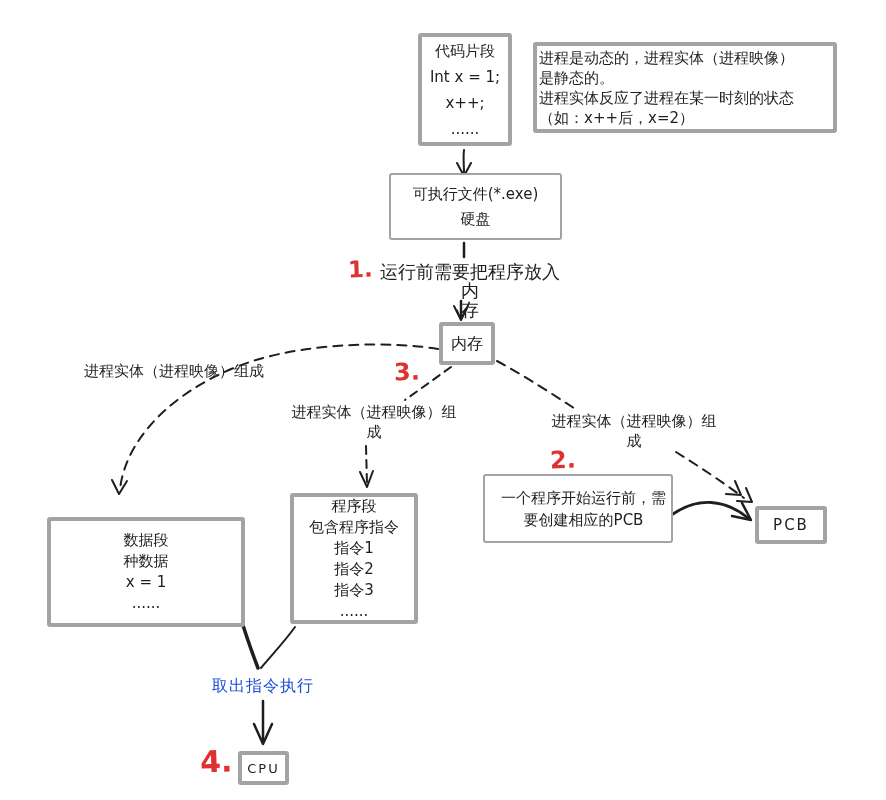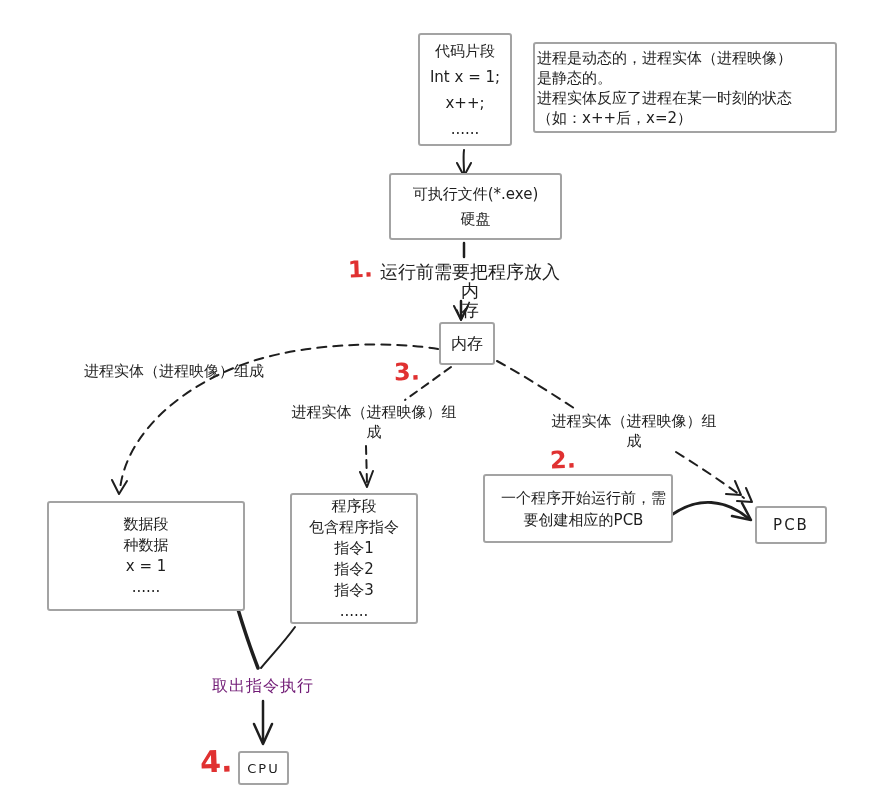--- a/index.html
+++ b/index.html
@@ -20,21 +20,21 @@
   }
   svg.connectors path {
     fill: none;
     stroke: #1e1e1e;
     stroke-linecap: round;
     stroke-linejoin: round;
   }
   .box {
     position: absolute;
     box-sizing: border-box;
-    border: 2px solid #a3a3a3;
+    border: 4px solid #a3a3a3;
     border-radius: 3px;
     background: #ffffff;
     display: flex;
     flex-direction: column;
     justify-content: center;
     text-align: center;
     font-size: 15px;
     line-height: 21px;
   }
   .lbl {
@@ -45,30 +45,30 @@
   }
   .lbl.center { text-align: center; white-space: normal; }
   .rednum {
     position: absolute;
     color: #e03131;
     font-weight: bold;
     transform: rotate(-2deg);
   }
   .redtext {
     position: absolute;
-    color: #701a75;
+    color: #1d4ed8;
     font-size: 16px;
     letter-spacing: 1px;
     white-space: nowrap;
   }
   .code-box   { left: 418px; top: 33px;  width: 94px;  height: 113px; line-height: 26px; }
   .note-box   { left: 533px; top: 42px;  width: 304px; height: 91px;  text-align: left; padding: 4px 2px; font-size: 15px; line-height: 20px; }
   .exe-box    { left: 389px; top: 173px; width: 173px; height: 67px;  line-height: 25px; border-width: 2.5px; }
   .mem-box    { left: 439px; top: 322px; width: 56px;  height: 43px;  font-size: 16px; }
-  .data-box   { left: 47px;  top: 501px; width: 198px; height: 110px; }
+  .data-box   { left: 47px;  top: 517px; width: 198px; height: 110px; }
   .prog-box   { left: 290px; top: 493px; width: 128px; height: 131px; }
   .create-box { left: 483px; top: 474px; width: 190px; height: 69px;  line-height: 22px; border-width: 2.5px; padding-left: 11px; }
   .pcb-box    { left: 755px; top: 506px; width: 72px;  height: 38px;  letter-spacing: 2px; font-size: 15px; }
   .cpu-box    { left: 238px; top: 751px; width: 51px;  height: 34px;  letter-spacing: 2px; font-size: 13px; }
 </style>
 </head>
 <body>
 
 <div class="canvas">
 

